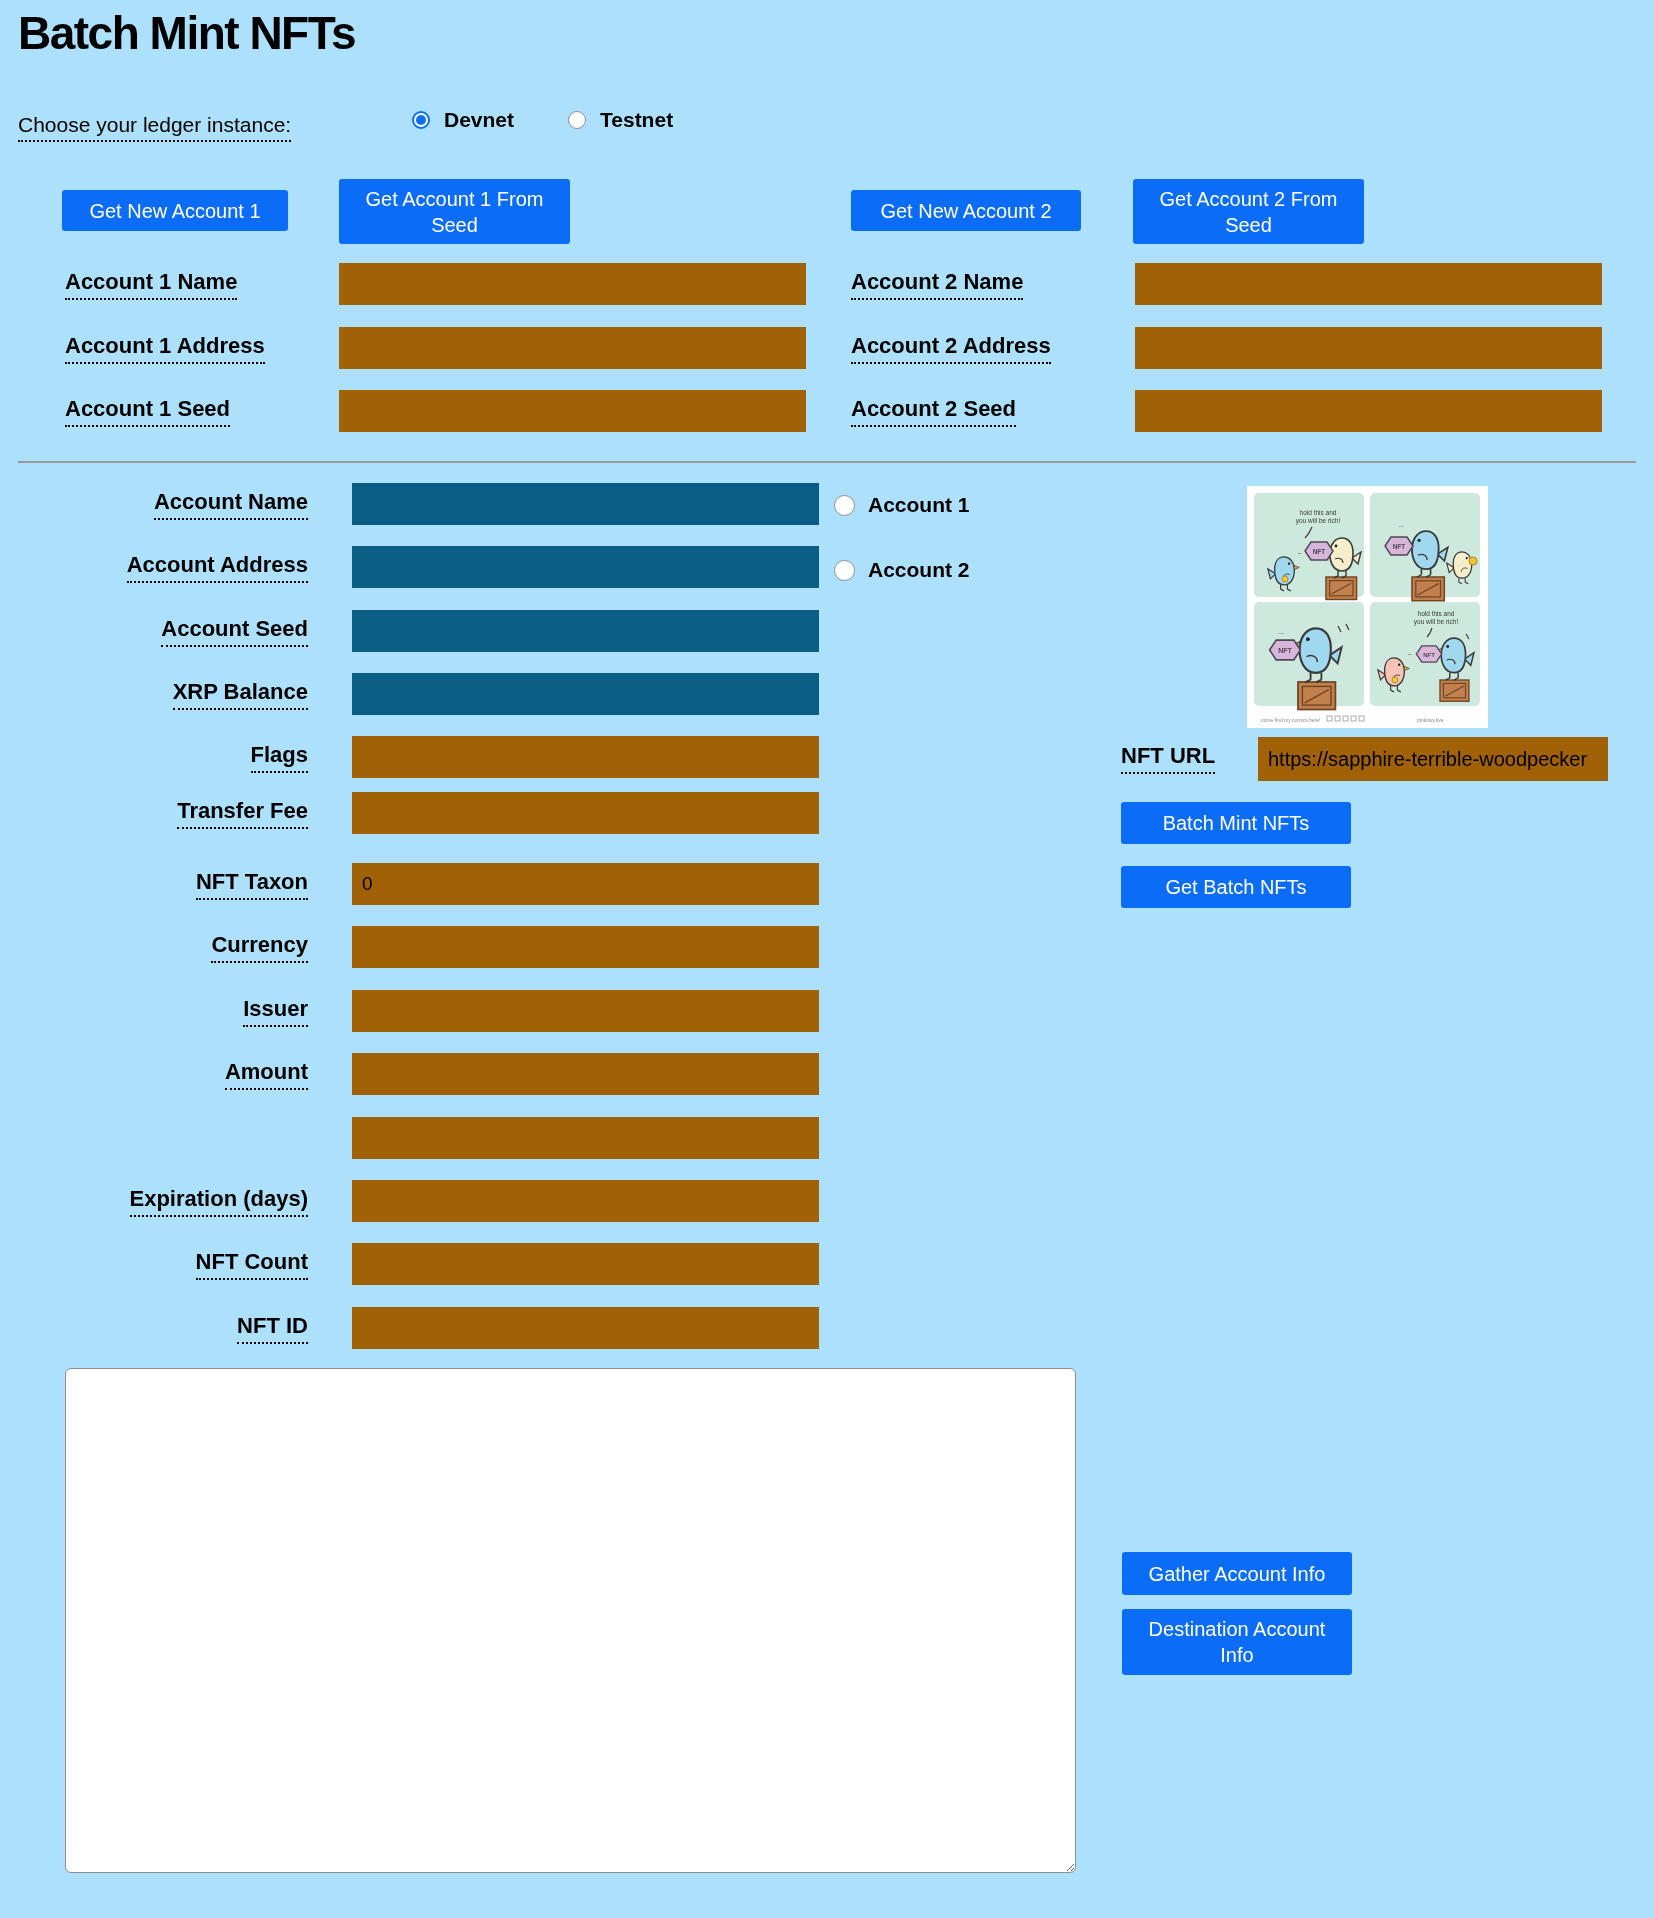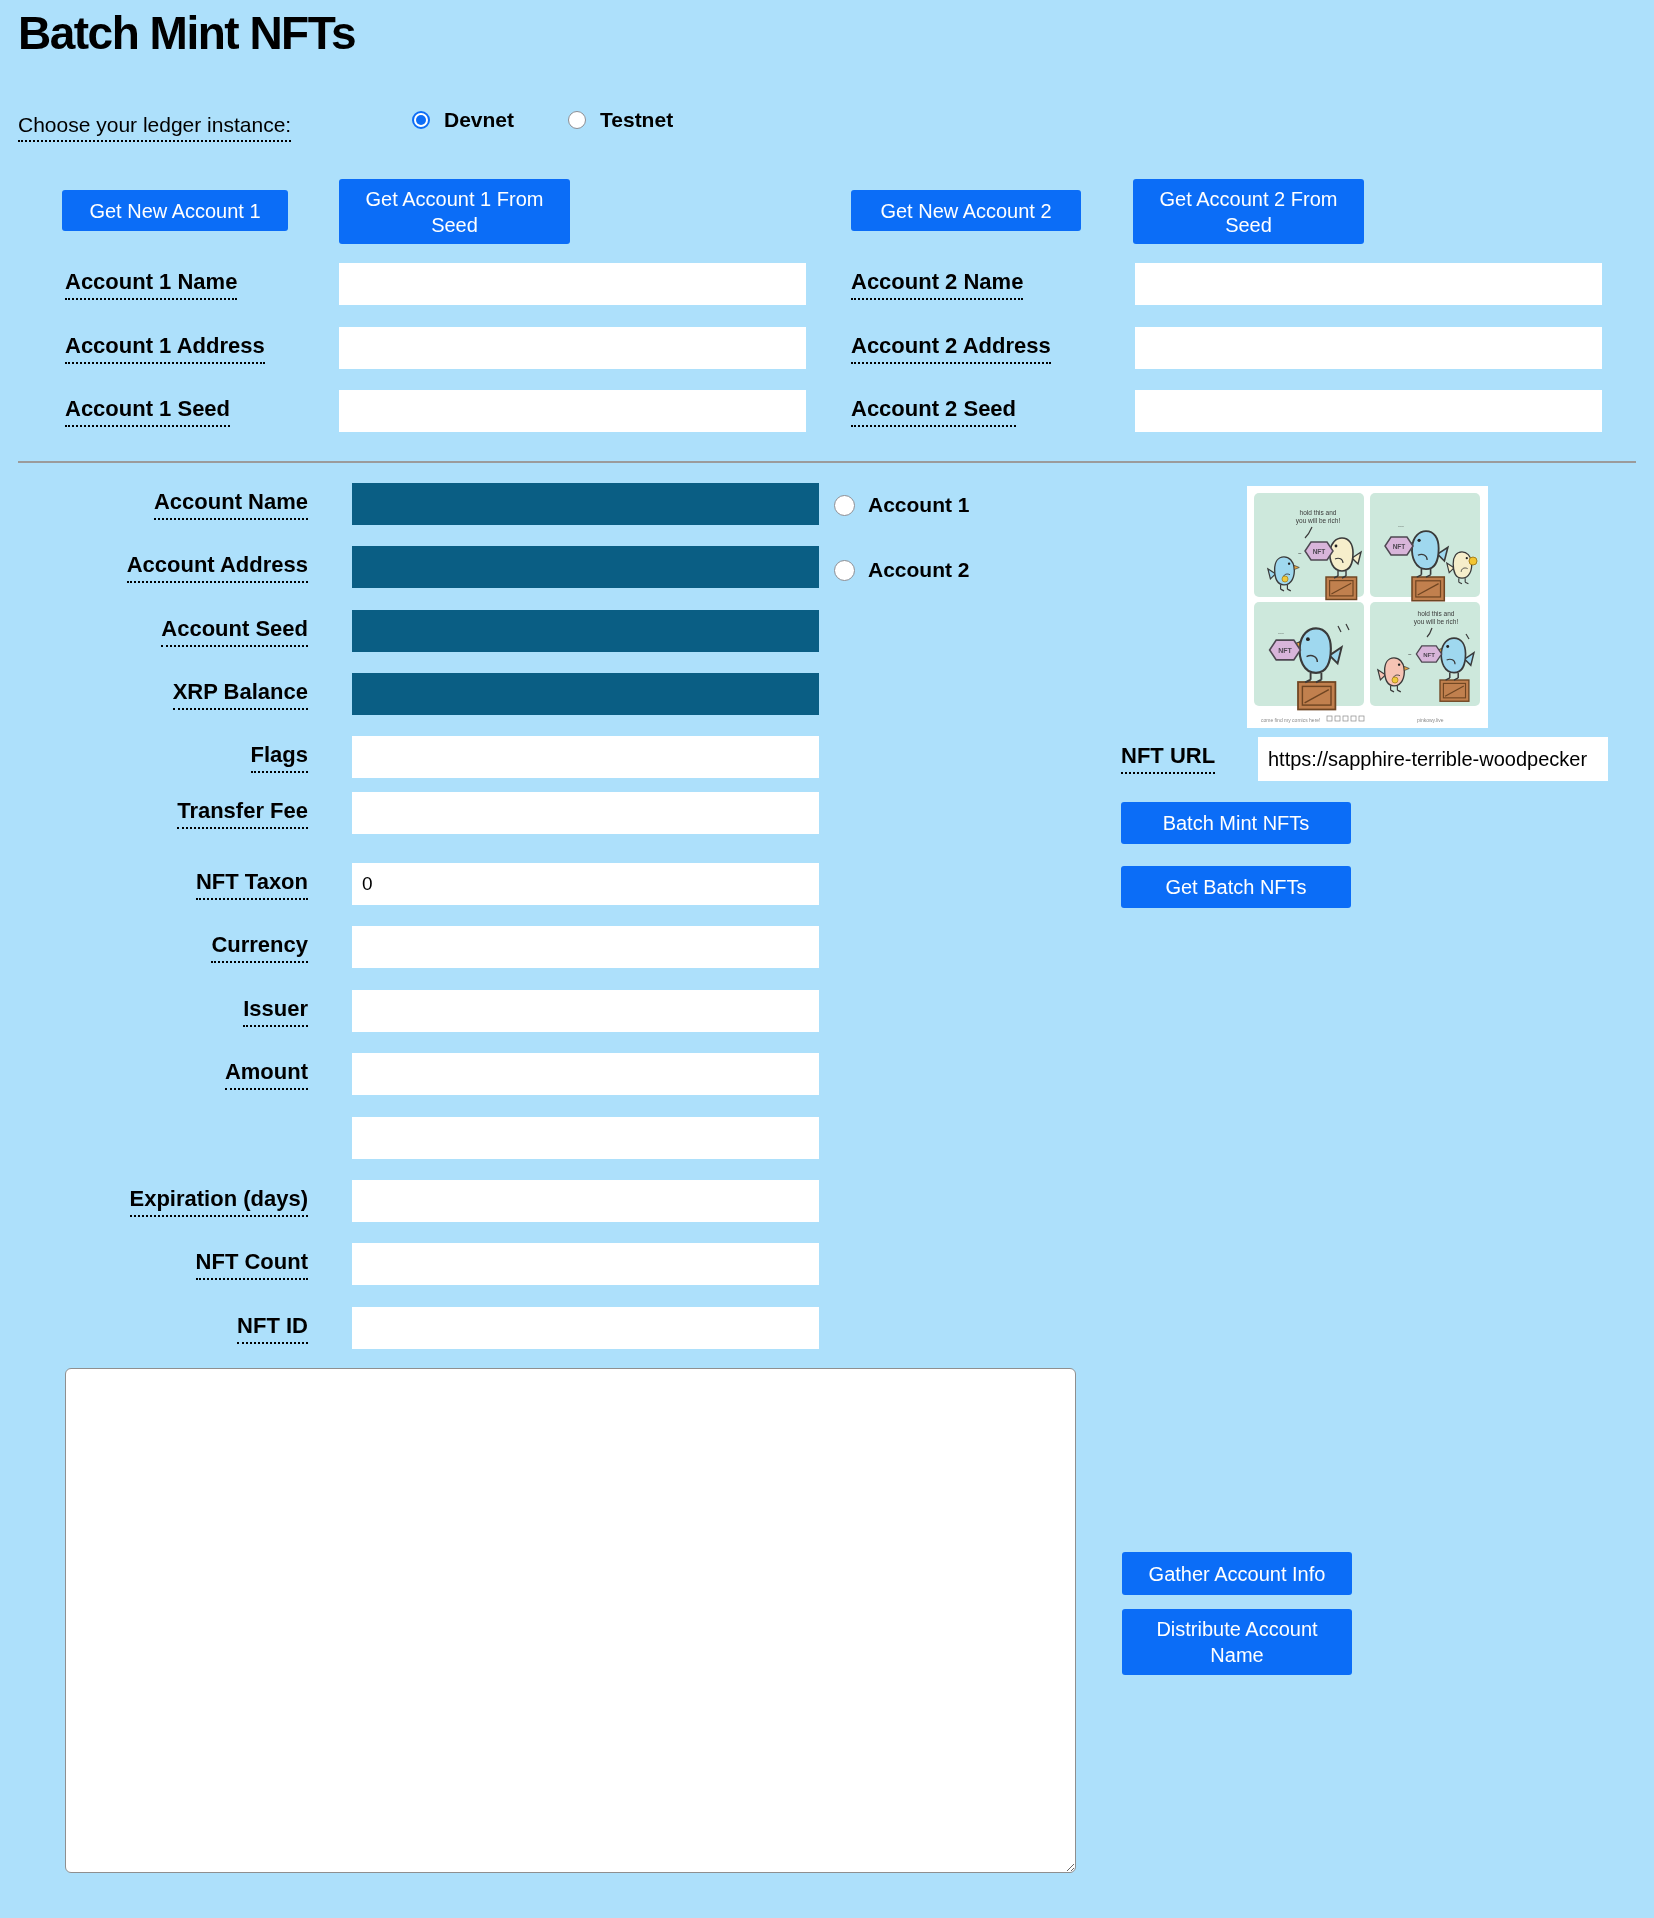--- a/index.html
+++ b/index.html
@@ -24,21 +24,21 @@
   
   .btn{position:absolute;background:#0b6df7;color:#fff;border:none;border-radius:3px;
        font-family:inherit;font-size:20px;font-weight:500;line-height:1.3;
        display:flex;align-items:center;justify-content:center;text-align:center;
        padding:0 20px;box-sizing:border-box;cursor:pointer;}
   
   .flabel{font-size:22px;font-weight:700;border-bottom:2px dotted #000;padding-bottom:3px;
           white-space:nowrap;}
   .label-cell{position:absolute;height:42px;display:flex;align-items:center;}
   
-  .winput{position:absolute;width:467px;height:42px;background:#ffffff;border:none;
+  .winput{position:absolute;width:467px;height:42px;background:#a16207;border:none;
           font-family:inherit;font-size:19px;padding:0 10px;box-sizing:border-box;color:#000;}
   .winput.filled{background:#0a5e84;}
   .form-row{position:absolute;left:0;width:900px;height:42px;}
   .form-row .form-label-cell{position:absolute;left:0;top:0;width:308px;height:42px;
           display:flex;align-items:center;justify-content:flex-end;}
   .form-row .winput{left:352px;top:0;}
   
   #divider{left:18px;top:461px;width:1618px;height:0;border-top:2px solid #9b9b9b;}
   
   .sel-row{position:absolute;left:834px;display:flex;align-items:center;gap:13px;height:26px;}
@@ -291,13 +291,13 @@
 <div class="label-cell" style="left:1121px;top:737px;">
     <span class="flabel">NFT URL</span>
   </div>
 <input class="winput" id="nft-url-input" value="https://sapphire-terrible-woodpecker" style="">
 <button class="btn" style="left:1121px;top:802px;width:230px;height:42px;">Batch Mint NFTs</button>
 <button class="btn" style="left:1121px;top:866px;width:230px;height:42px;">Get Batch NFTs</button>
 
 <textarea class="abs" id="result-textarea" style=""></textarea>
 
 <button class="btn" style="left:1122px;top:1552px;width:230px;height:43px;">Gather Account Info</button>
-<button class="btn" style="left:1122px;top:1609px;width:230px;height:66px;">Distribute Account Name</button>
+<button class="btn" style="left:1122px;top:1609px;width:230px;height:66px;">Destination Account Info</button>
 
 </body></html>

